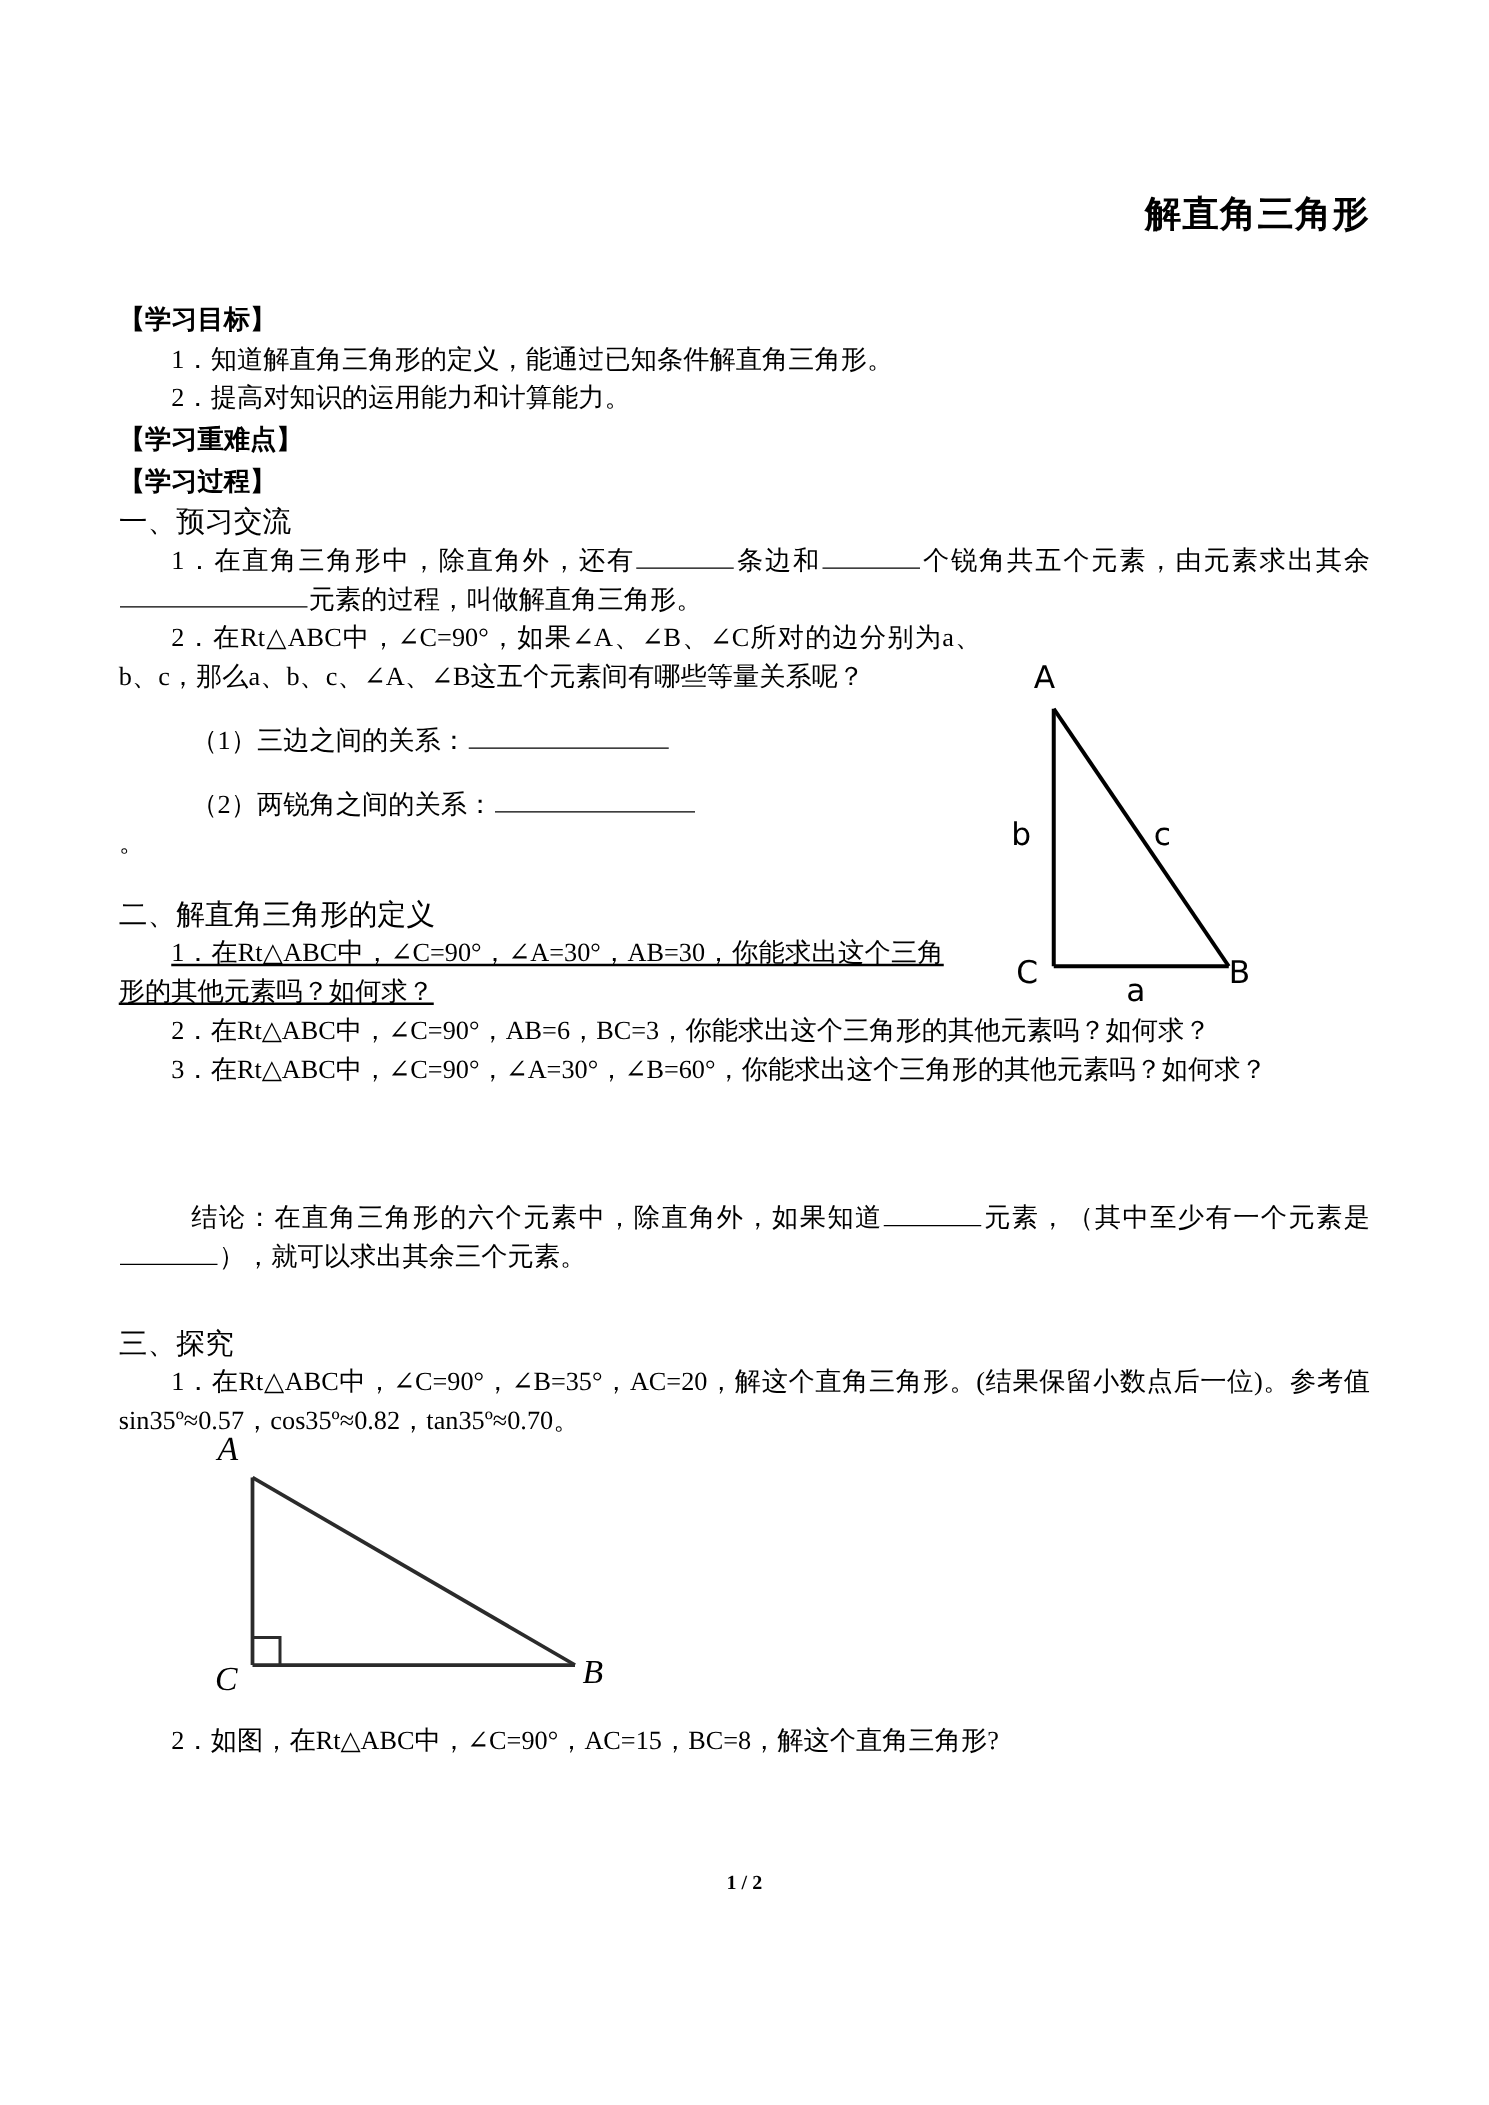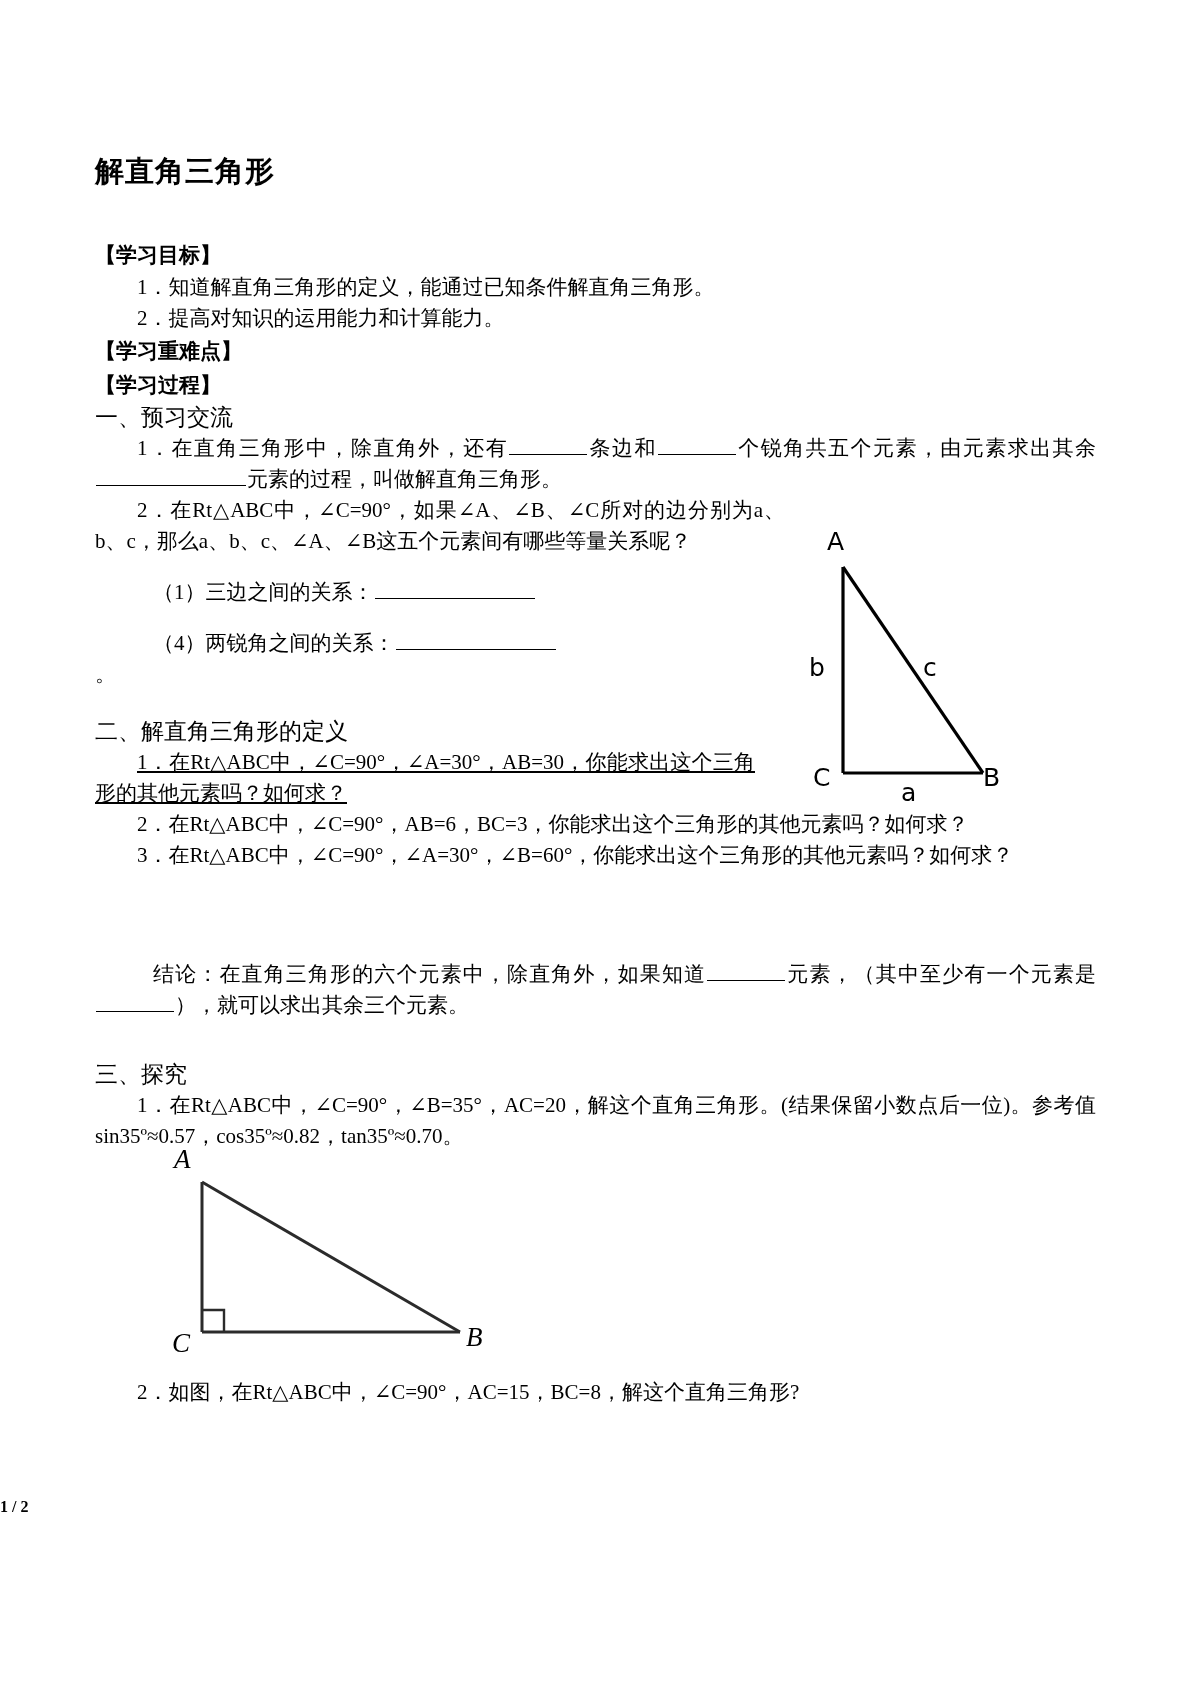--- a/index.html
+++ b/index.html
@@ -18,21 +18,21 @@
   .page {
     position: absolute;
     left: 0; top: 0;
     width: 1191px;
     height: 1684px;
     box-sizing: border-box;
     padding: 0 95px;
   }
   
   .doc-title {
-    text-align: left;
+    text-align: right;
     font-size: 29px;
     font-weight: bold;
     letter-spacing: 1px;
     margin-top: 152px;
     font-family: "DejaVu Serif", "Liberation Serif", serif;
   }
   
   .bracket-head {
     font-size: 21px;
     font-weight: bold;
@@ -102,21 +102,21 @@
     font-family: "Liberation Serif", "DejaVu Serif", serif;
     font-style: italic;
     font-size: 27px;
   }
   
   .footer {
     position: absolute;
     left: 0;
     top: 1498px;
     width: 1191px;
-    text-align: left;
+    text-align: center;
     font-size: 16px;
     font-weight: bold;
     font-family: "Liberation Serif", "DejaVu Serif", serif;
   }
 </style>
 </head>
 <body>
 
 <div class="page">
 
@@ -133,21 +133,21 @@
   <div class="bracket-head">【学习过程】</div>
 
   <p class="sec-label">一、预习交流</p>
 
   <p class="para indent"><span>1．在直角三角形中，除直角外，还有</span><span class="blank b-med"></span><span>条边和</span><span class="blank b-med"></span><span>个锐角共五个元素，由元素求出其余</span><span class="blank b-long"></span><span>元素的过程，叫做解直角三角形。</span></p>
 
   <p class="para indent" style="width:690px;">2．在Rt△ABC中，∠C=90°，如果∠A、∠B、∠C所对的边分别为a、b、c，那么a、b、c、∠A、∠B这五个元素间有哪些等量关系呢？</p>
 
   <p class="para indent-sub"><span>（1）三边之间的关系：</span><span class="blank b-xlong"></span></p>
 
-  <p class="para indent-sub"><span>（4）两锐角之间的关系：</span><span class="blank b-xlong"></span></p>
+  <p class="para indent-sub"><span>（2）两锐角之间的关系：</span><span class="blank b-xlong"></span></p>
 
   <p class="para">。</p>
 
   <div class="vspace-md"></div>
 
   <p class="sec-label">二、解直角三角形的定义</p>
 
   <p class="para indent" style="width:660px;text-decoration:underline;">1．在Rt△ABC中，∠C=90°，∠A=30°，AB=30，你能求出这个三角形的其他元素吗？如何求？</p>
   <p class="para indent">2．在Rt△ABC中，∠C=90°，AB=6，BC=3，你能求出这个三角形的其他元素吗？如何求？</p>
   <p class="para indent">3．在Rt△ABC中，∠C=90°，∠A=30°，∠B=60°，你能求出这个三角形的其他元素吗？如何求？</p>

